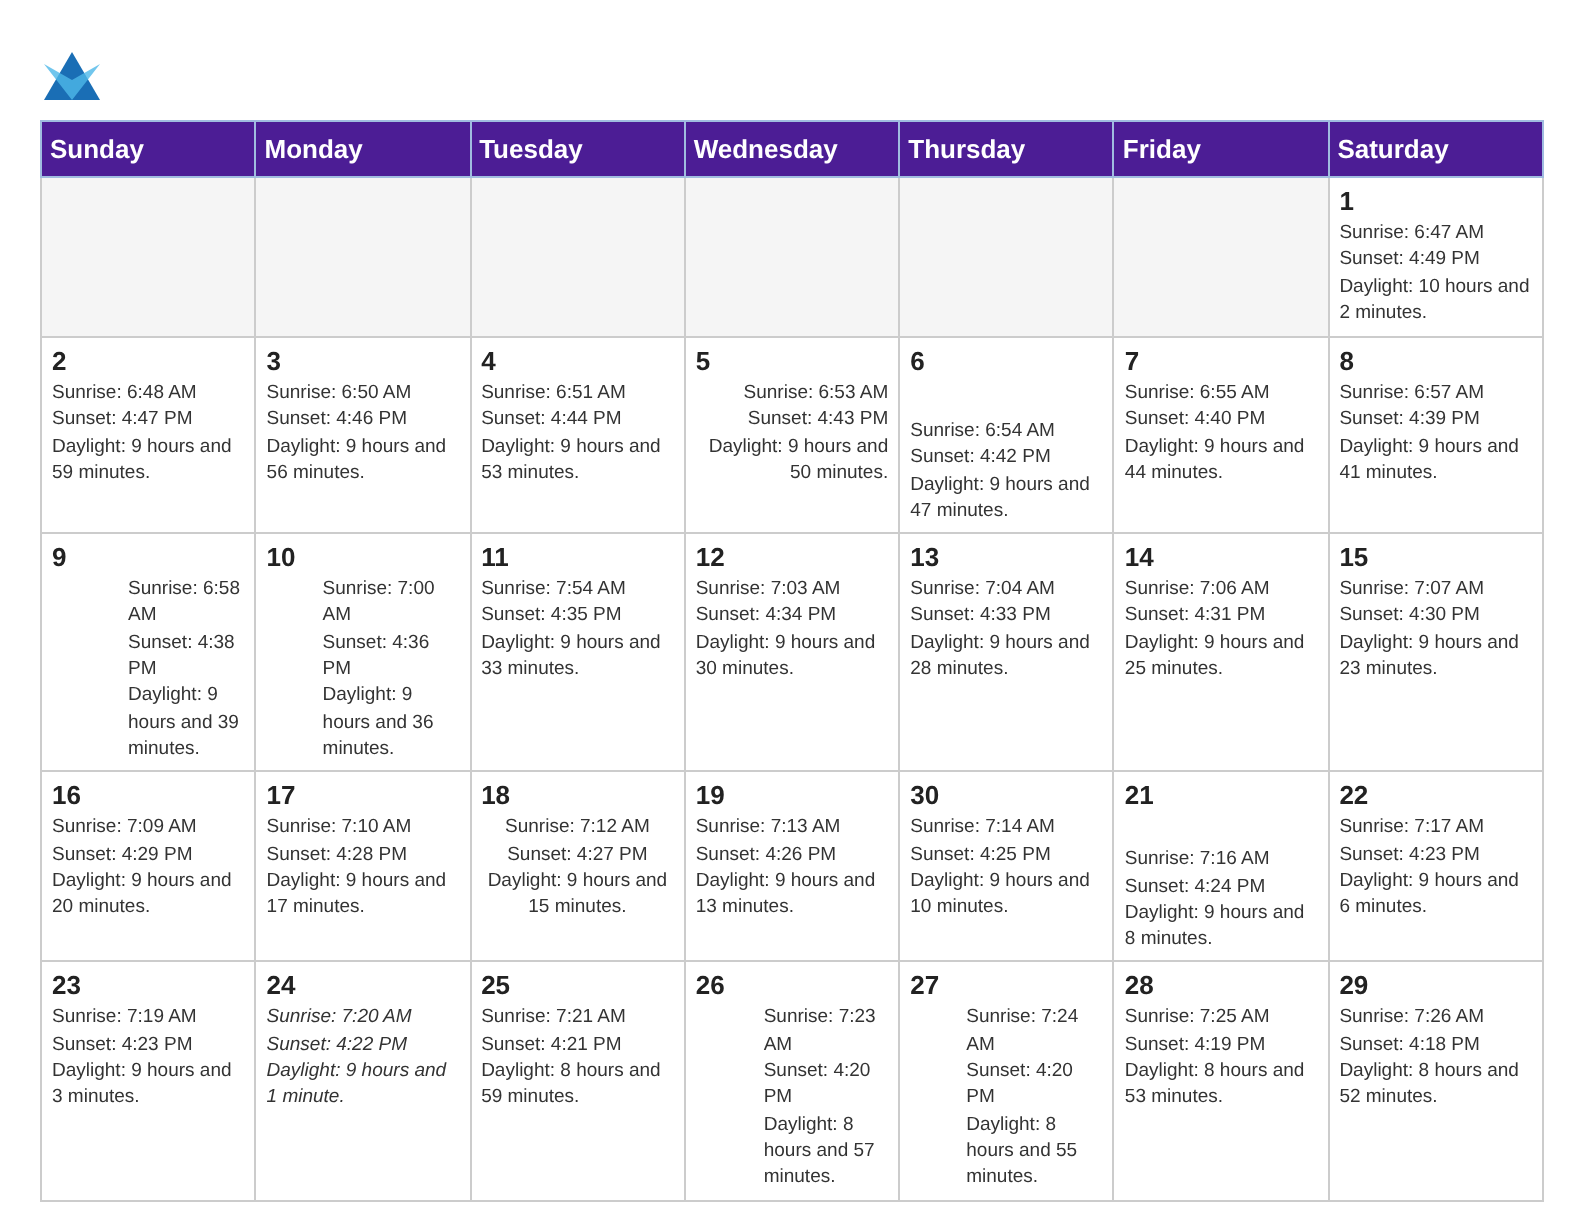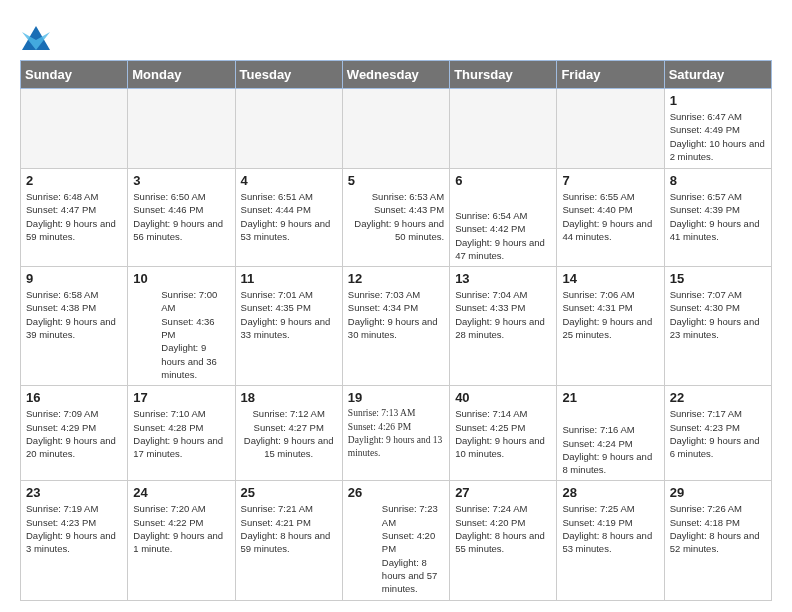--- a/index.html
+++ b/index.html
@@ -42,21 +42,21 @@
     }
     .location {
       font-size: 16px;
       color: #555;
     }
     .calendar {
       width: 100%;
       border-collapse: collapse;
     }
     .calendar th {
-      background: #737373;
+      background: #4c1d95;
       color: #fff;
       font-size: 13px;
       font-weight: bold;
       padding: 6px 4px;
       text-align: left;
       border: 1px solid #a0bce0;
     }
     .calendar td {
       border: 1px solid #ccc;
       vertical-align: top;
@@ -172,33 +172,33 @@
           <td>
             <div class="day-number">8</div>
             <div class="day-info" style="white-space: pre-line;">Sunrise: 6:57 AM
 Sunset: 4:39 PM
 Daylight: 9 hours and 41 minutes.</div>
           </td>
         </tr>
         <tr>
           <td>
             <div class="day-number">9</div>
-            <div class="day-info" style="white-space: pre-line;">Sunrise: 6:58 AM
+            <div class="day-info" style="white-space: pre-line; margin-left: 38px;">Sunrise: 6:58 AM
 Sunset: 4:38 PM
 Daylight: 9 hours and 39 minutes.</div>
           </td>
           <td>
             <div class="day-number">10</div>
             <div class="day-info" style="white-space: pre-line; margin-left: 28px;">Sunrise: 7:00 AM
 Sunset: 4:36 PM
 Daylight: 9 hours and 36 minutes.</div>
           </td>
           <td>
             <div class="day-number">11</div>
-            <div class="day-info" style="white-space: pre-line;">Sunrise: 7:01 AM
+            <div class="day-info" style="white-space: pre-line;">Sunrise: 7:54 AM
 Sunset: 4:35 PM
 Daylight: 9 hours and 33 minutes.</div>
           </td>
           <td>
             <div class="day-number">12</div>
             <div class="day-info" style="white-space: pre-line;">Sunrise: 7:03 AM
 Sunset: 4:34 PM
 Daylight: 9 hours and 30 minutes.</div>
           </td>
           <td>
@@ -234,26 +234,26 @@
 Daylight: 9 hours and 17 minutes.</div>
           </td>
           <td>
             <div class="day-number">18</div>
             <div class="day-info" style="white-space: pre-line; text-align: center;">Sunrise: 7:12 AM
 Sunset: 4:27 PM
 Daylight: 9 hours and 15 minutes.</div>
           </td>
           <td>
             <div class="day-number">19</div>
-            <div class="day-info" style="white-space: pre-line; font-family: Liberation Serif, serif;">Sunrise: 7:13 AM
+            <div class="day-info" style="white-space: pre-line;">Sunrise: 7:13 AM
 Sunset: 4:26 PM
 Daylight: 9 hours and 13 minutes.</div>
           </td>
           <td>
-            <div class="day-number">40</div>
+            <div class="day-number">30</div>
             <div class="day-info" style="white-space: pre-line;">Sunrise: 7:14 AM
 Sunset: 4:25 PM
 Daylight: 9 hours and 10 minutes.</div>
           </td>
           <td>
             <div class="day-number">21</div>
             <div class="day-info" style="white-space: pre-line; margin-top: 18px;">Sunrise: 7:16 AM
 Sunset: 4:24 PM
 Daylight: 9 hours and 8 minutes.</div>
           </td>
@@ -266,39 +266,39 @@
         </tr>
         <tr>
           <td>
             <div class="day-number">23</div>
             <div class="day-info" style="white-space: pre-line;">Sunrise: 7:19 AM
 Sunset: 4:23 PM
 Daylight: 9 hours and 3 minutes.</div>
           </td>
           <td>
             <div class="day-number">24</div>
-            <div class="day-info" style="white-space: pre-line;">Sunrise: 7:20 AM
+            <div class="day-info" style="white-space: pre-line; font-style: italic;">Sunrise: 7:20 AM
 Sunset: 4:22 PM
 Daylight: 9 hours and 1 minute.</div>
           </td>
           <td>
             <div class="day-number">25</div>
             <div class="day-info" style="white-space: pre-line;">Sunrise: 7:21 AM
 Sunset: 4:21 PM
 Daylight: 8 hours and 59 minutes.</div>
           </td>
           <td>
             <div class="day-number">26</div>
             <div class="day-info" style="white-space: pre-line; margin-left: 34px;">Sunrise: 7:23 AM
 Sunset: 4:20 PM
 Daylight: 8 hours and 57 minutes.</div>
           </td>
           <td>
             <div class="day-number">27</div>
-            <div class="day-info" style="white-space: pre-line;">Sunrise: 7:24 AM
+            <div class="day-info" style="white-space: pre-line; margin-left: 28px;">Sunrise: 7:24 AM
 Sunset: 4:20 PM
 Daylight: 8 hours and 55 minutes.</div>
           </td>
           <td>
             <div class="day-number">28</div>
             <div class="day-info" style="white-space: pre-line;">Sunrise: 7:25 AM
 Sunset: 4:19 PM
 Daylight: 8 hours and 53 minutes.</div>
           </td>
           <td>

